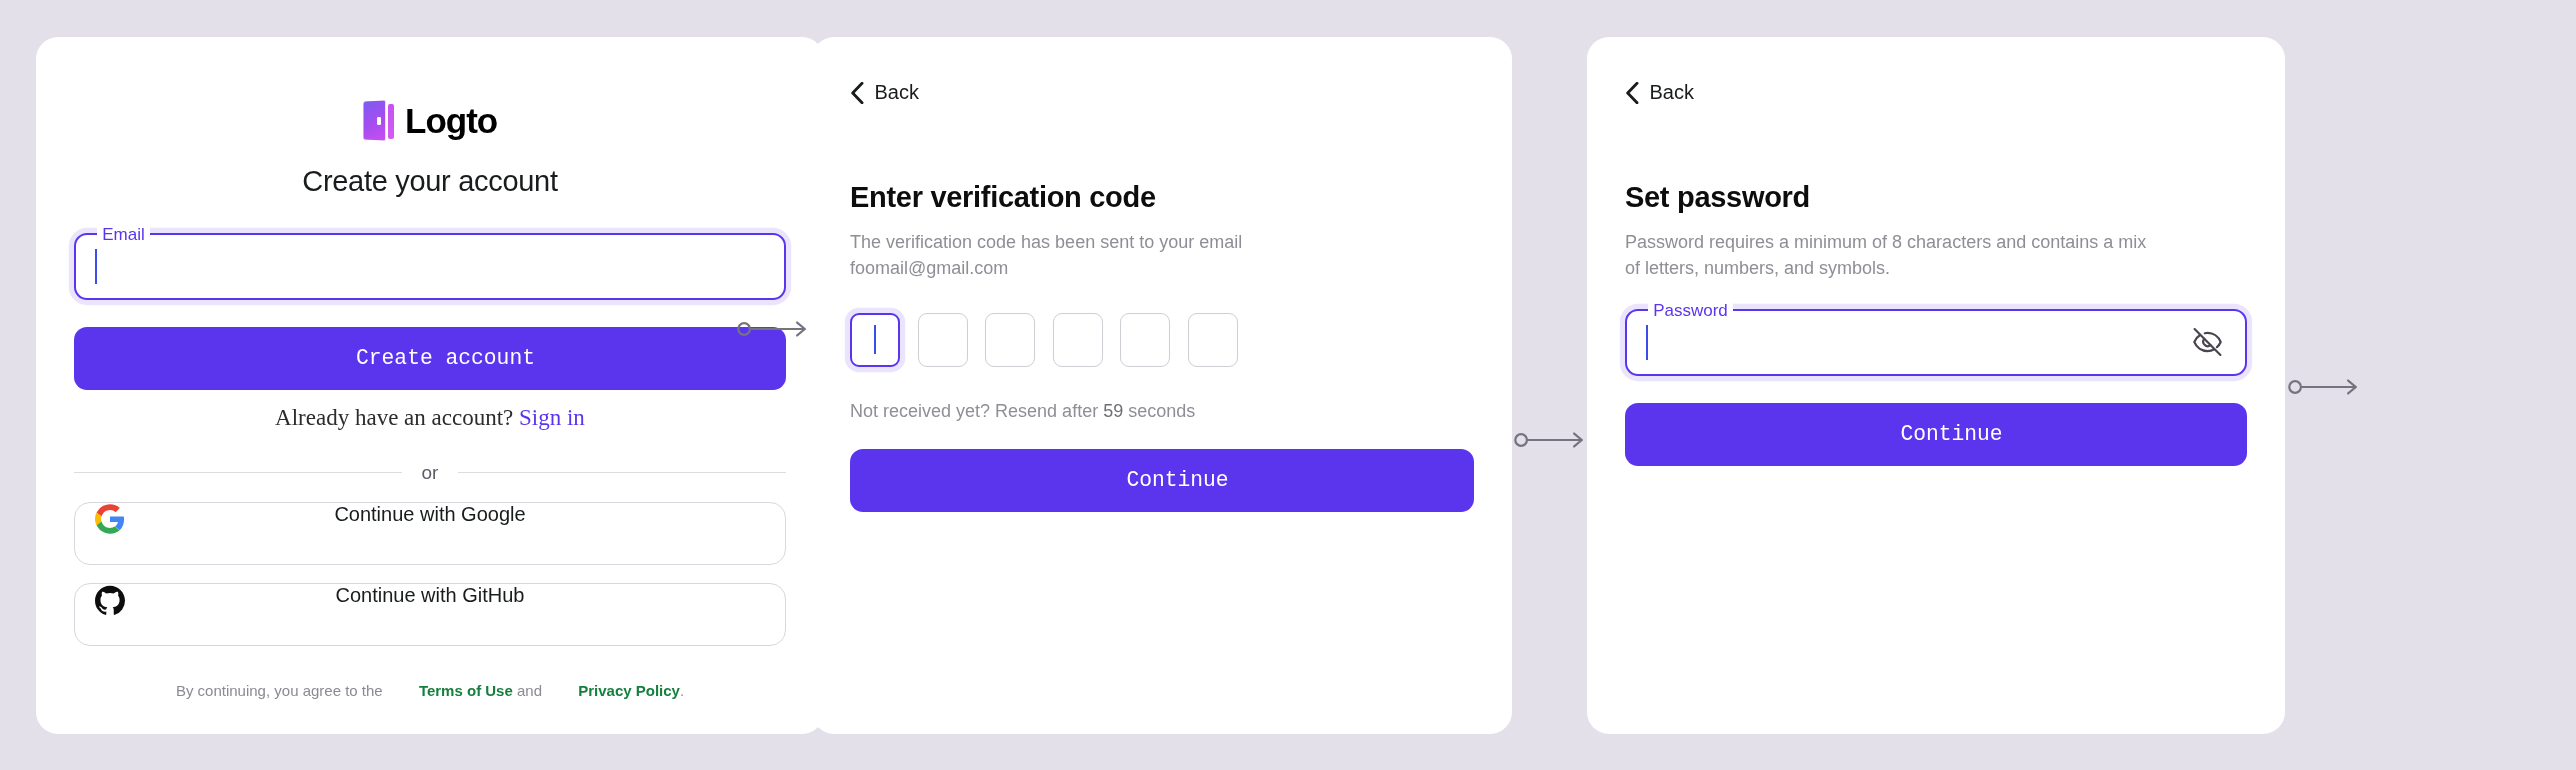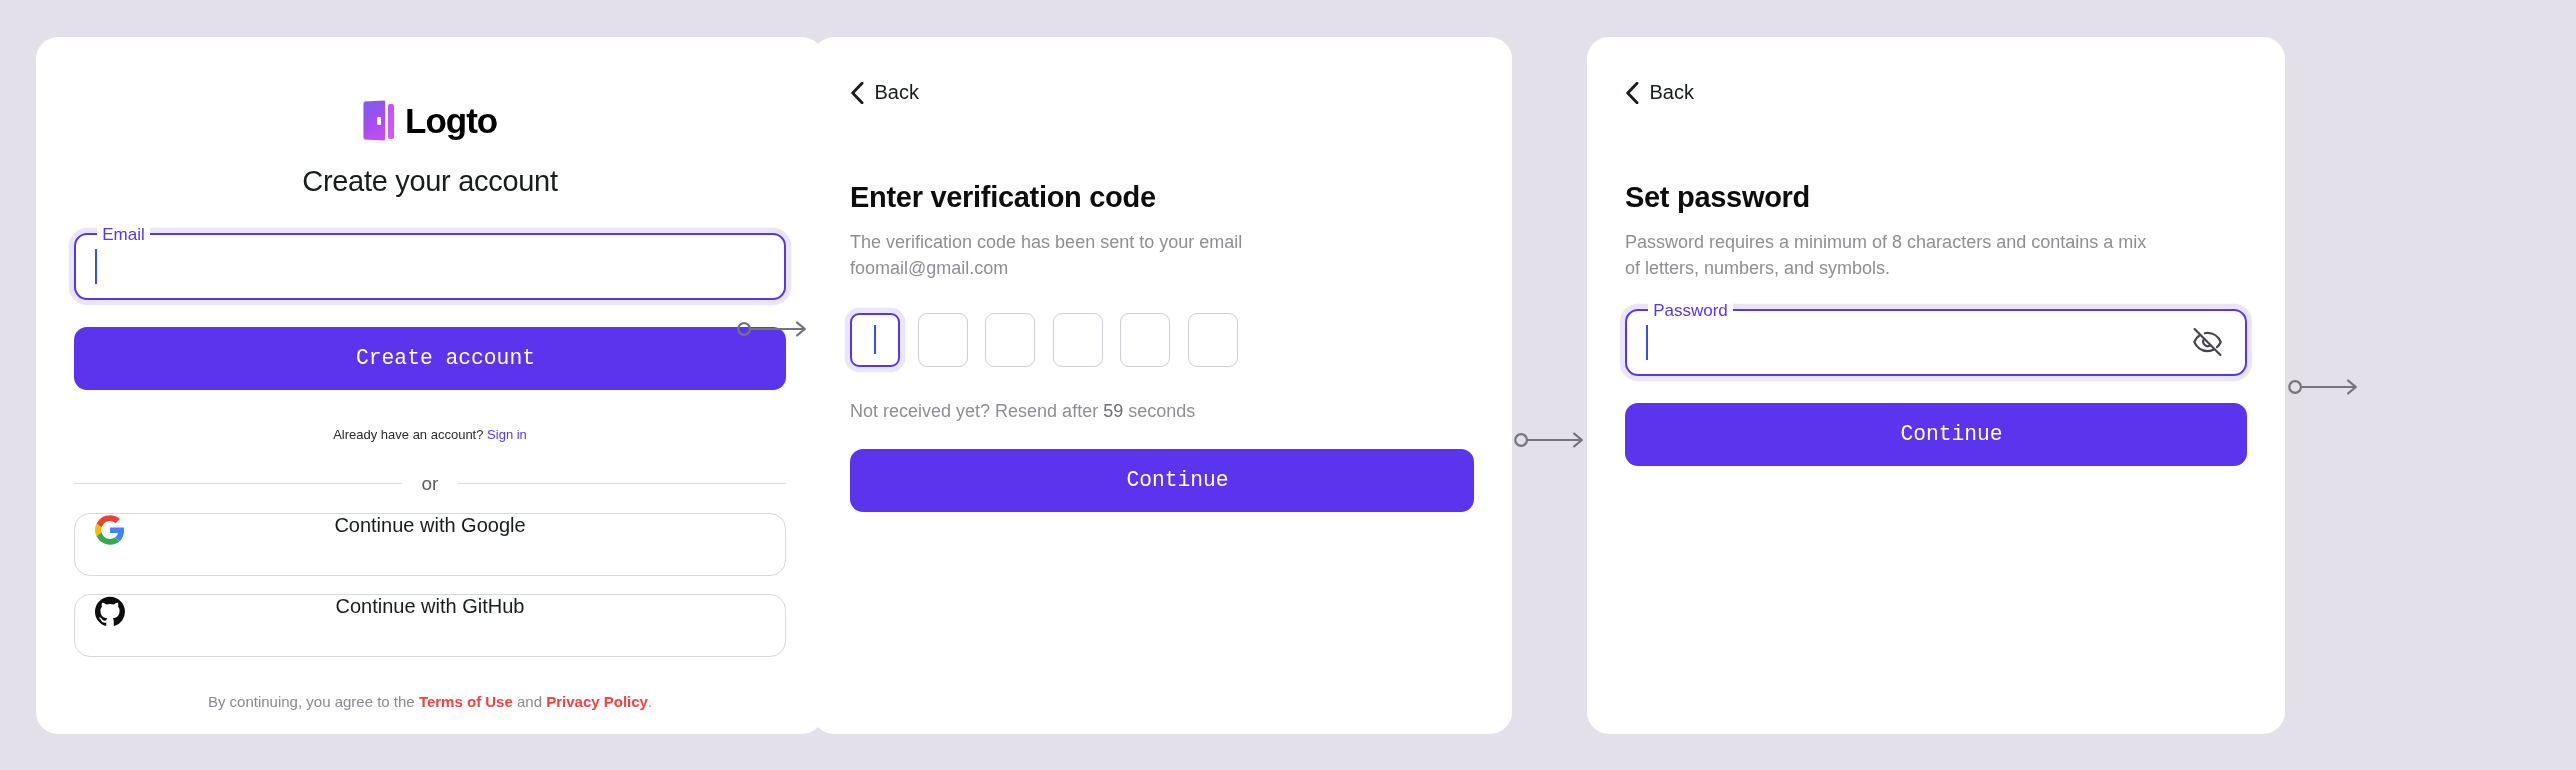--- a/index.html
+++ b/index.html
@@ -135,24 +135,25 @@
     font-family: Liberation Mono, monospace;
     cursor: pointer;
     padding-left: 31px;
   }
 
   .signup-body { padding: 0 38px; }
   .signup-field { margin-top: 35px; }
   .signup-btn   { margin-top: 27px; width: 100%; }
 
   .have-account {
-    margin-top: 37px;
+    margin-top: 15px;
     text-align: center;
-    font-size: 13px;
+    font-size: 23px;
     color: #2b2c2e;
+    font-family: Liberation Serif, serif;
   }
   .link-accent {
     color: #5b35ee;
     text-decoration: none;
     cursor: pointer;
   }
 
   .or-row {
     display: flex;
     align-items: center;
@@ -191,21 +192,21 @@
     color: #191c1d;
   }
 
   .terms {
     margin-top: 35px;
     text-align: center;
     font-size: 15px;
     color: #8a8a92;
     line-height: 1.3;
   }
-  .terms b { color: #ef4444; font-weight: bold; }
+  .terms b { color: #15803d; font-weight: bold; margin-left: 32px; }
 
   
   .back-row {
     position: absolute;
     top: 44px;
     left: 38px;
     display: flex;
     align-items: center;
     gap: 10.3px;
     cursor: pointer;

